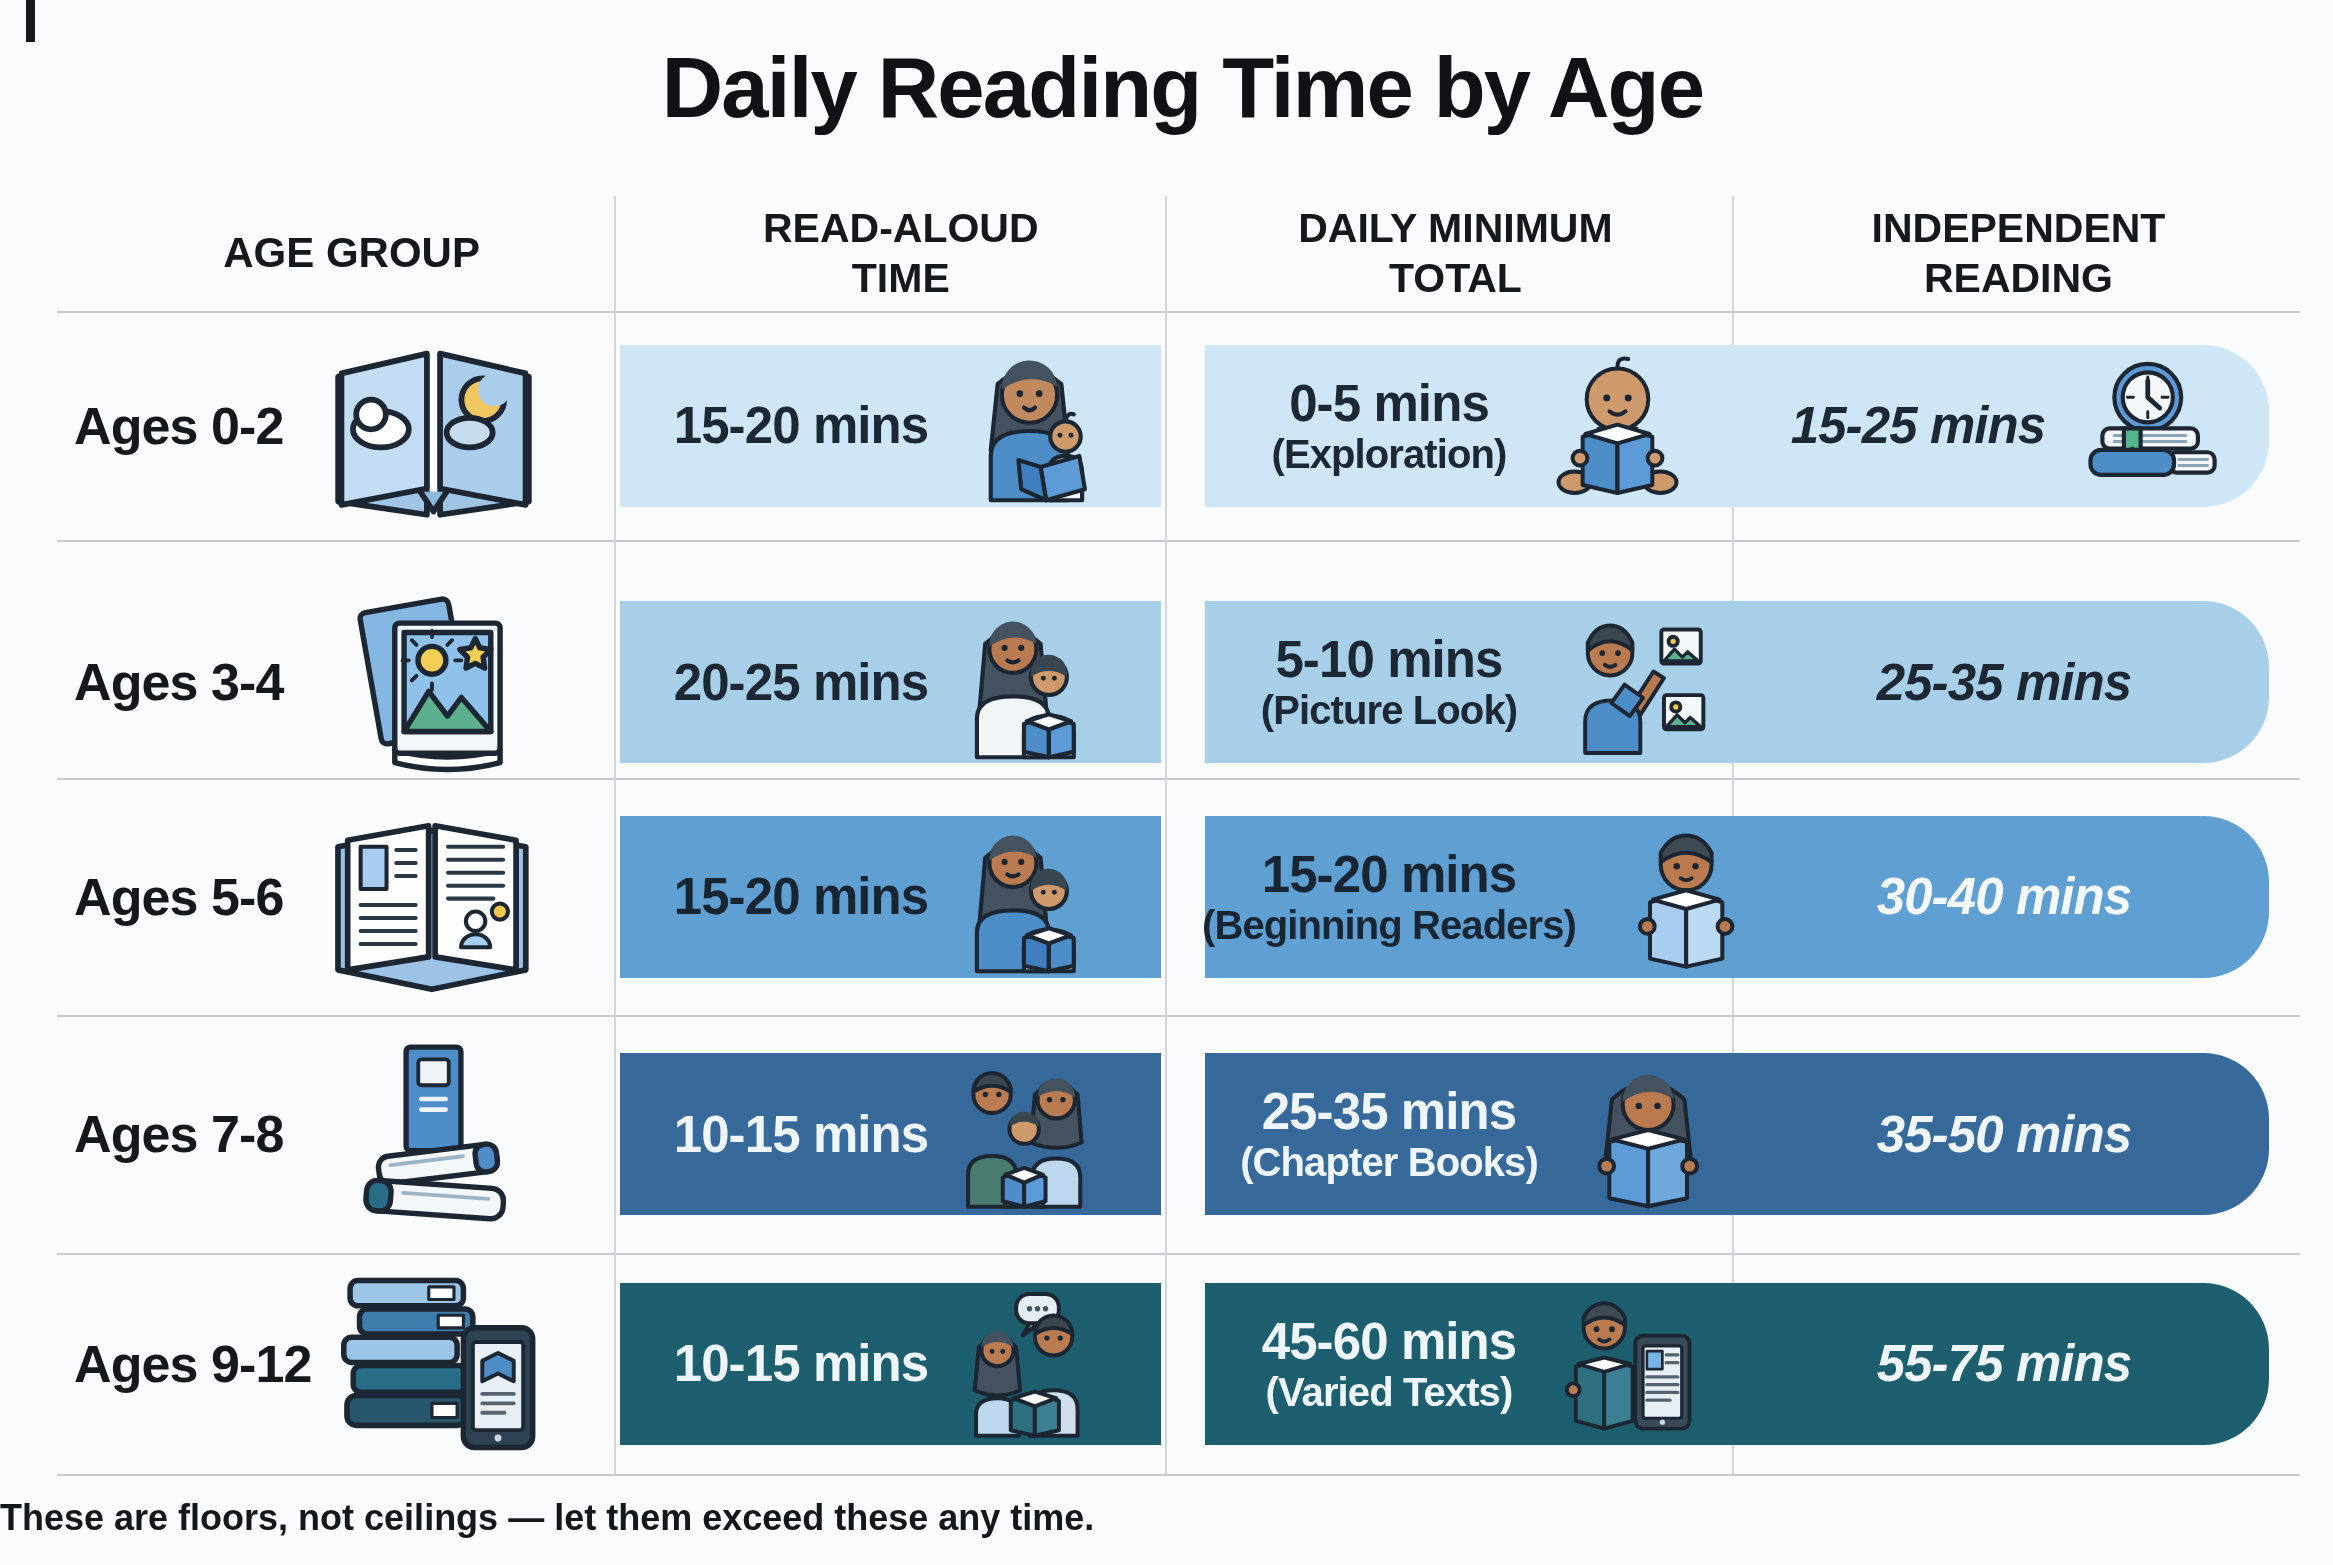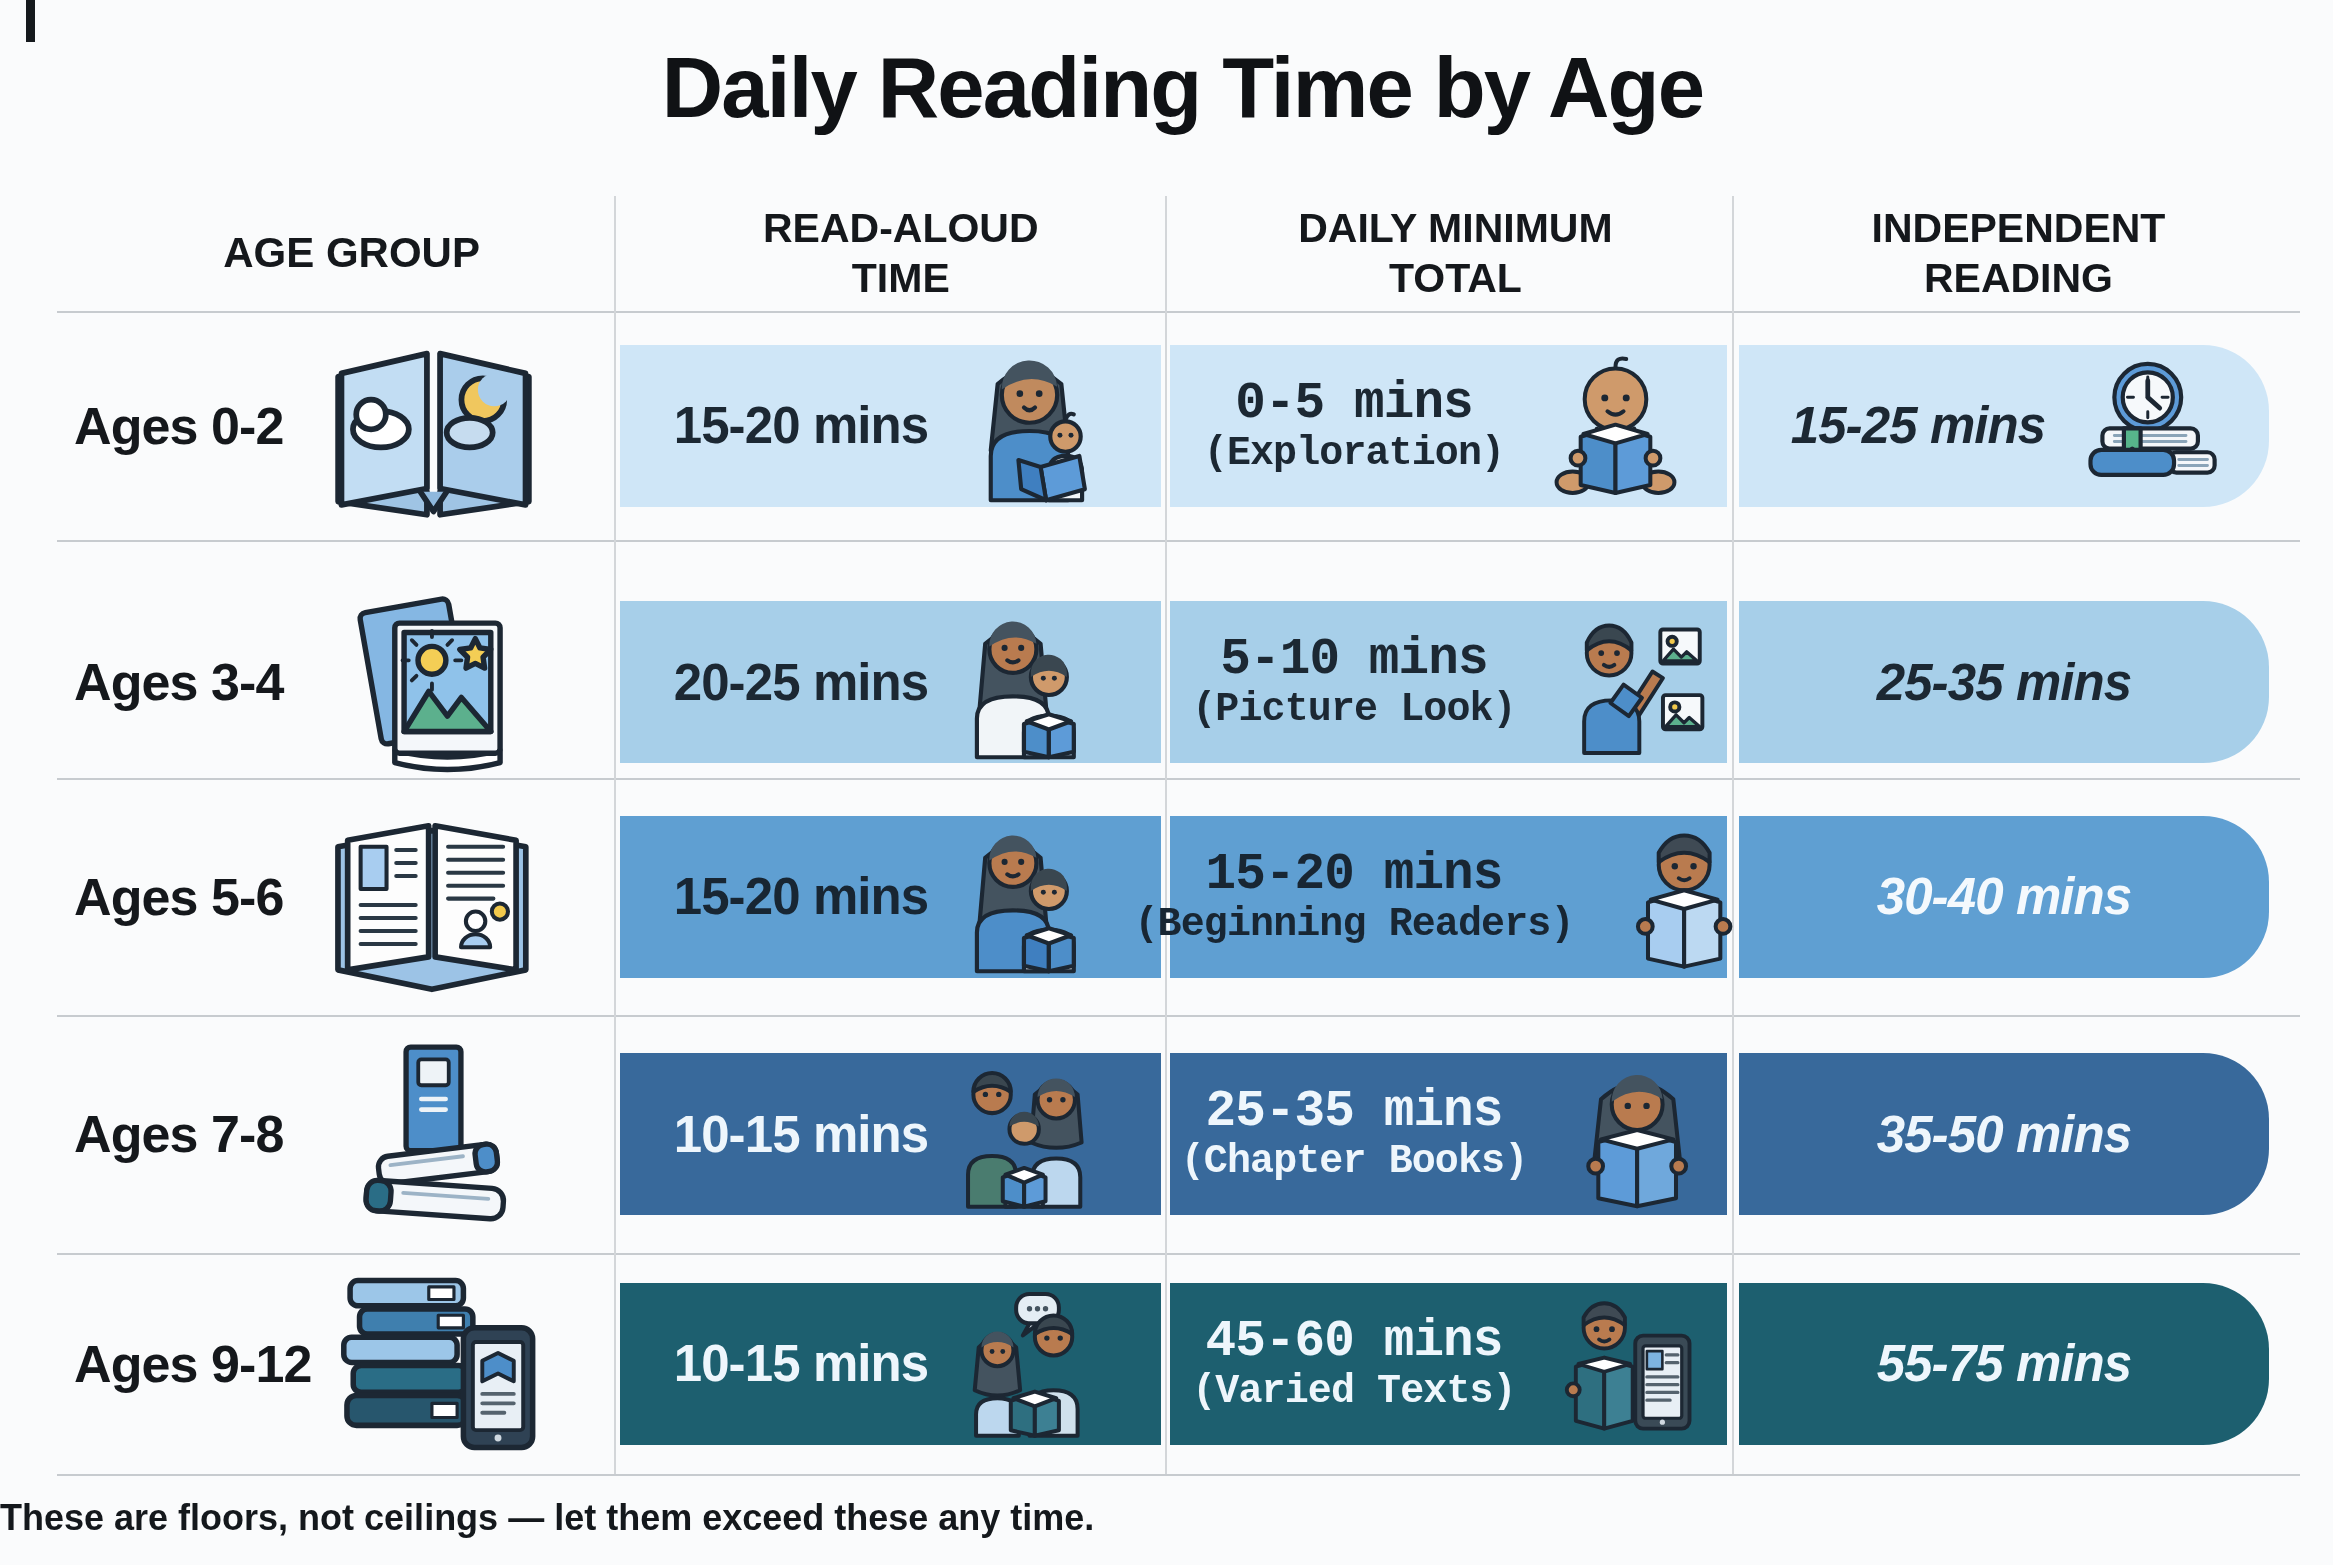--- a/index.html
+++ b/index.html
@@ -40,21 +40,21 @@
   }
   .age-icon{position:absolute;left:325px;top:50%;transform:translateY(-50%);
             width:217px;height:192px;}
   .age-icon svg{width:100%;height:100%;}
   .band{
     position:absolute;top:50%;transform:translateY(-50%);height:162px;
     background:var(--band);
     display:flex;align-items:center;justify-content:center;gap:24px;
   }
   .seg-a{left:620px;width:541px;}
-  .seg-b{left:1170px;width:557px;gap:34px;font-family:Liberation Mono, monospace;}
+  .seg-b{left:1205px;width:557px;gap:34px;}
   .seg-c{left:1739px;width:530px;border-radius:0 66px 66px 0;font-style:italic;}
   .cell-main{font-size:51px;font-weight:bold;color:var(--celltext);letter-spacing:-0.9px;white-space:nowrap;}
   .seg-c .cell-main{color:var(--totaltext);}
   .stack{display:flex;flex-direction:column;align-items:center;line-height:1.12;}
   .cell-note{font-size:40px;font-weight:bold;color:var(--celltext);letter-spacing:-0.9px;white-space:nowrap;}
   .icon{display:block;}
   .icon svg{display:block;}
   .icon-a svg{height:155px;width:155px;}
   .icon-b svg{height:150px;width:155px;}
   .icon-c svg{height:148px;width:148px;}

